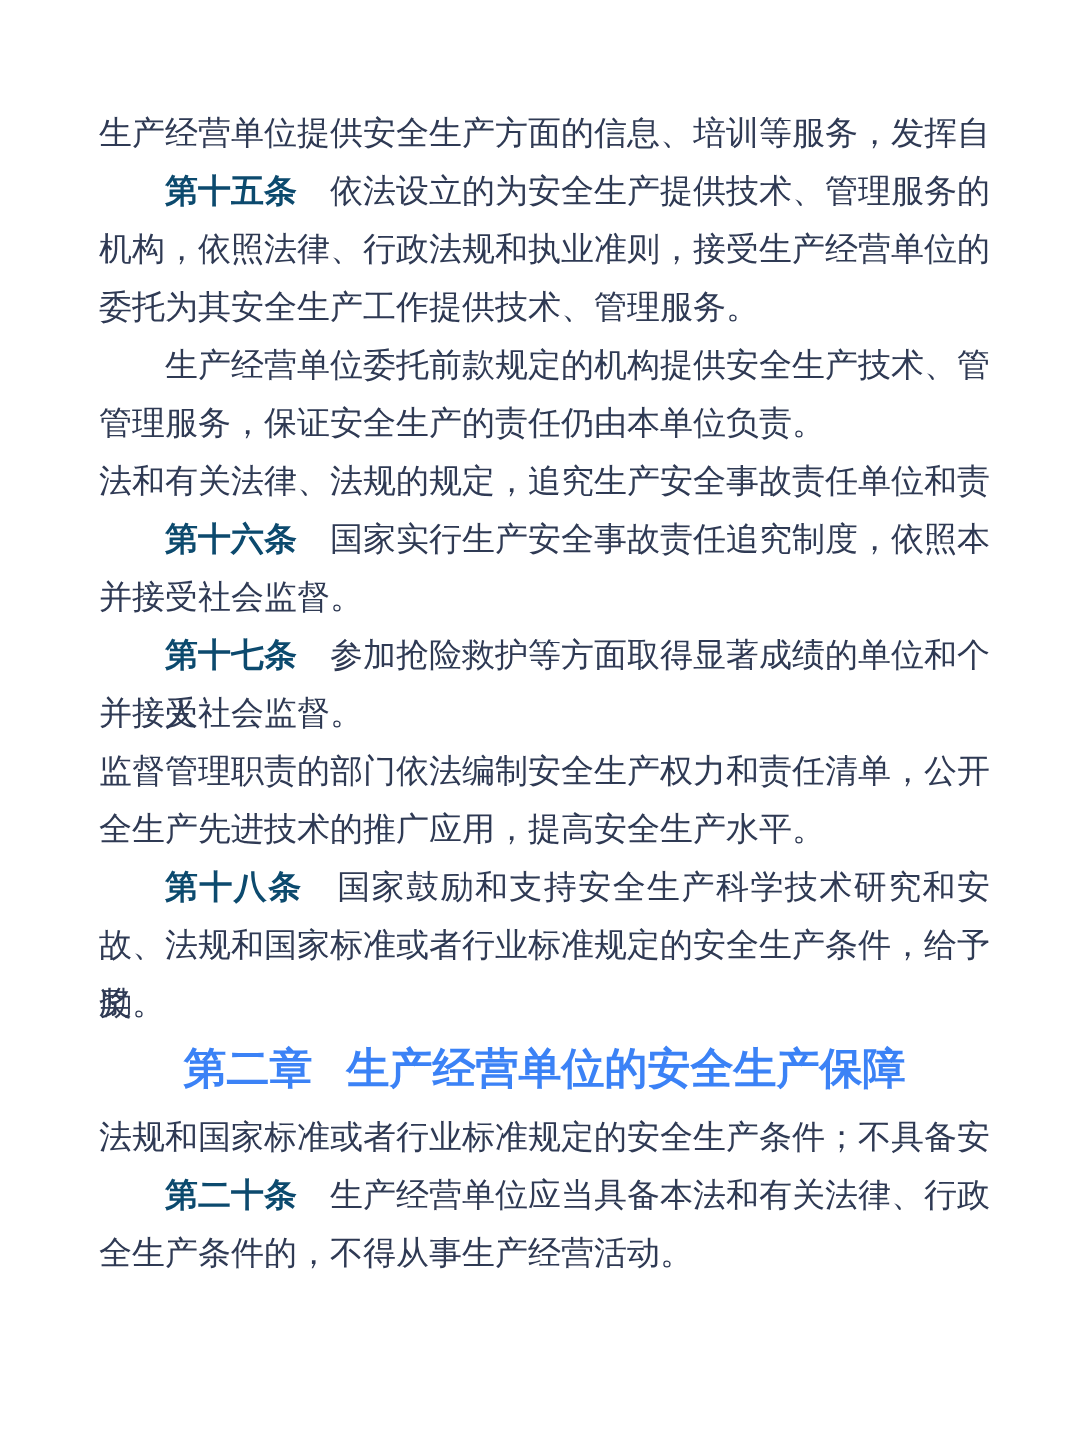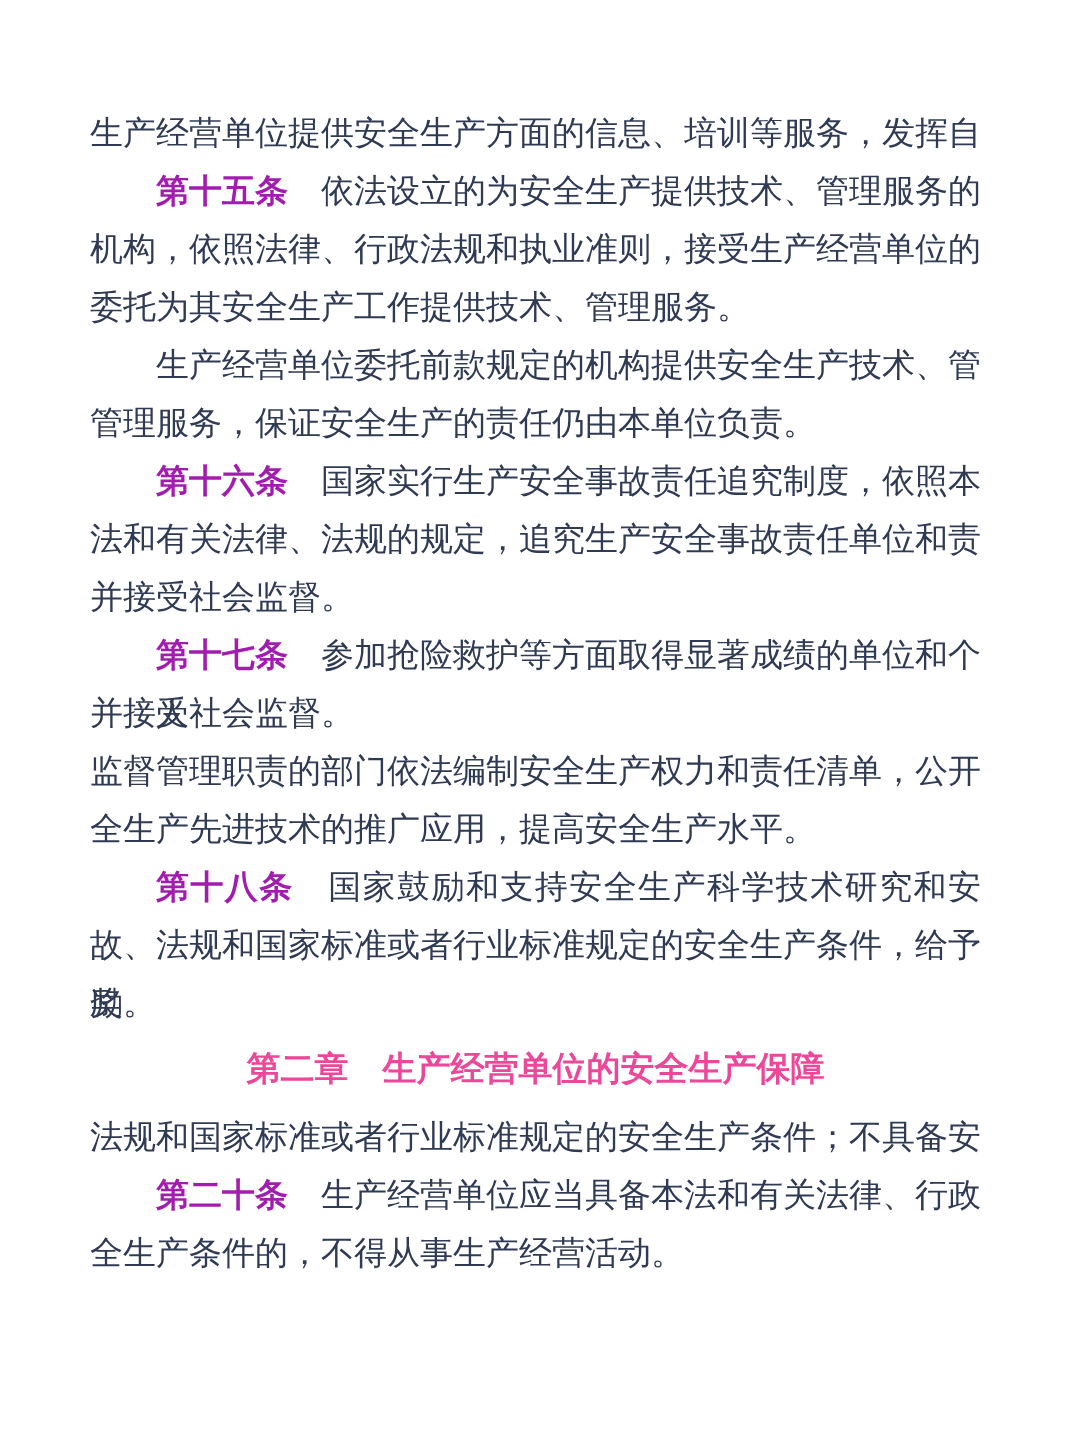--- a/index.html
+++ b/index.html
@@ -11,21 +11,21 @@
     position: relative;
     width: 1080px;
     height: 1449px;
     background: #ffffff;
     margin: 0 auto;
     overflow: hidden;
     font-family: "Liberation Serif", serif;
   }
   .content {
     position: absolute;
-    left: 90px;
+    left: 99px;
     top: 104px;
     width: 891px;
   }
   .line {
     width: 891px;
     height: 58px;
     line-height: 58px;
     font-size: 33px;
     color: #2f3a54;
     box-sizing: border-box;
@@ -36,57 +36,57 @@
     white-space: normal;
     text-align: justify;
     text-align-last: justify;
   }
   .line.indent {
     padding-left: 66px;
   }
   .lbl {
     font-family: "Liberation Sans", sans-serif;
     font-weight: 700;
-    color: #a21caf;
+    color: #0c4a6e;
   }
   .gap {
     display: inline-block;
     width: 33px;
   }
   .chapter {
     width: 891px;
     height: 60px;
     line-height: 60px;
     margin: 6px 0 10px 0;
     text-align: center;
     font-family: "Liberation Sans", sans-serif;
     font-weight: 700;
-    font-size: 34px;
-    color: #ec4899;
+    font-size: 43px;
+    color: #3b82f6;
     white-space: nowrap;
   }
   .chapter .num { margin-right: 34px; }
 </style>
 </head>
 <body>
 
 <div class="page">
   <div class="content">
 
     <div class="line just"><span>生产经营单位提供安全生产方面的信息、培训等服务，发挥自</span></div>
 
     <div class="line just indent"><b class="lbl">第十五条</b><span class="gap"></span><span>依法设立的为安全生产提供技术、管理服务的</span></div>
     <div class="line just"><span>机构，依照法律、行政法规和执业准则，接受生产经营单位的</span></div>
     <div class="line"><span>委托为其安全生产工作提供技术、管理服务。</span></div>
 
     <div class="line just indent"><span>生产经营单位委托前款规定的机构提供安全生产技术、管</span></div>
     <div class="line"><span>管理服务，保证安全生产的责任仍由本单位负责。</span></div>
 
+    <div class="line just"><span>法和有关法律、法规的规定，追究生产安全事故责任单位和责</span></div>
     <div class="line just indent"><b class="lbl">第十六条</b><span class="gap"></span><span>国家实行生产安全事故责任追究制度，依照本</span></div>
-    <div class="line just"><span>法和有关法律、法规的规定，追究生产安全事故责任单位和责</span></div>
     <div class="line"><span>并接受社会监督。</span></div>
 
     <div class="line just indent"><b class="lbl">第十七条</b><span class="gap"></span><span>参加抢险救护等方面取得显著成绩的单位和个人</span></div>
     <div class="line"><span>并接受社会监督。</span></div>
     <div class="line just"><span>监督管理职责的部门依法编制安全生产权力和责任清单，公开</span></div>
 
     <div class="line"><span>全生产先进技术的推广应用，提高安全生产水平。</span></div>
     <div class="line just indent"><b class="lbl">第十八条</b><span class="gap"></span><span>国家鼓励和支持安全生产科学技术研究和安</span></div>
 
     <div class="line just"><span>故、法规和国家标准或者行业标准规定的安全生产条件，给予奖</span></div>

